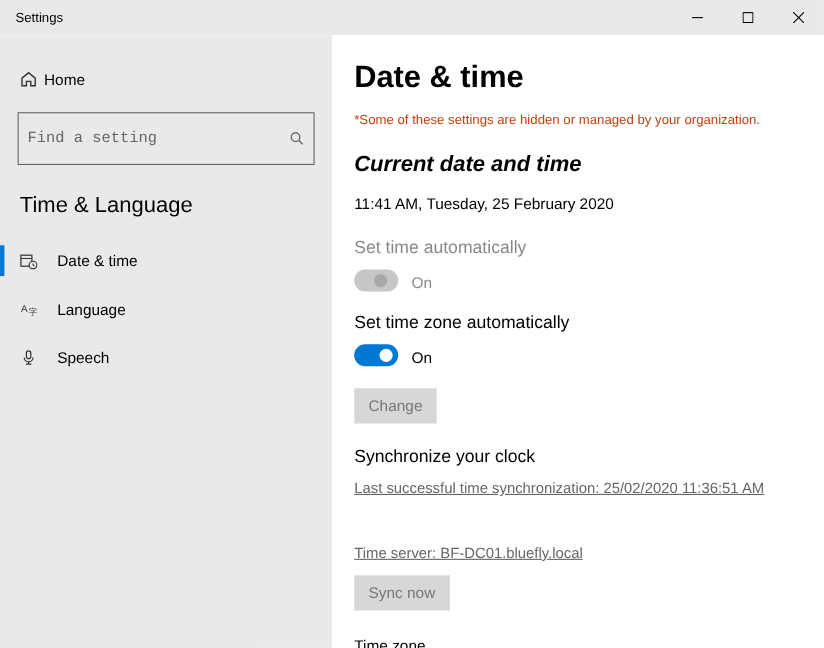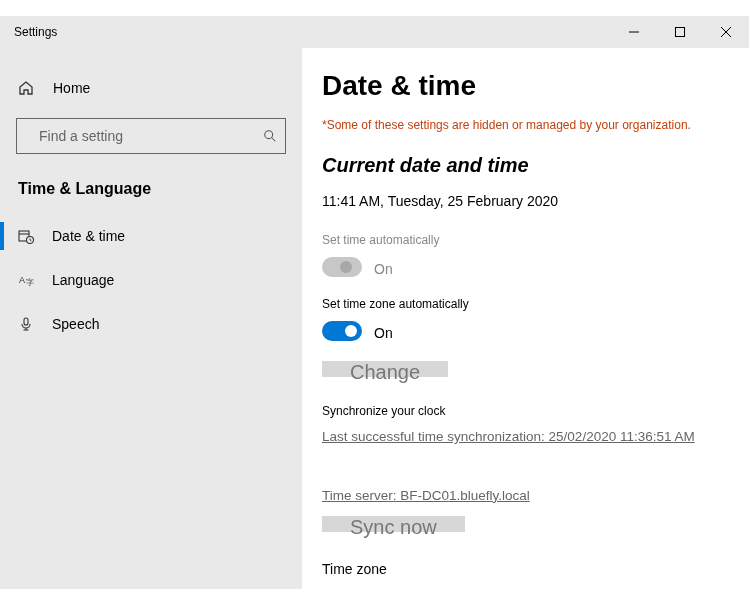--- a/index.html
+++ b/index.html
@@ -14,21 +14,20 @@
       display: flex;
       flex-direction: column;
     }
     .titlebar {
       height: 32px;
       display: flex;
       align-items: center;
       background: #e9e9e9;
       padding-left: 14px;
       flex-shrink: 0;
-      margin-top: 16px;
     }
     .titlebar-title {
       font-size: 12px;
       color: #000;
       flex: 1;
     }
     .win-controls { display: flex; }
     .win-btn {
       width: 46px;
       height: 32px;
@@ -47,48 +46,49 @@
       width: 302px;
       background: #e9e9e9;
       padding-top: 20px;
       flex-shrink: 0;
     }
     .home-row {
       display: flex;
       align-items: center;
       height: 40px;
       padding-left: 18px;
-      gap: 19px;
+      gap: 6px;
     }
     .home-row .icon { width: 16px; height: 16px; display:flex; align-items:center; justify-content:center;}
     .search-wrap {
       margin: 10px 16px 18px 16px;
       position: relative;
     }
     .search-input {
       width: 100%;
-      height: 36px;
+      height: 48px;
       background: #e9e9e9;
       border: 1px solid #666;
-      padding: 0 32px 0 22px;
+      padding: 0 32px 0 8px;
       font-size: 14px;
       color: #333;
+      font-family: Liberation Mono, monospace;
     }
     .search-input::placeholder { color: #666; }
     .search-icon-slot {
       position: absolute;
       right: 8px;
       top: 50%;
       transform: translateY(-50%);
       width: 16px; height:16px;
       display:flex; align-items:center; justify-content:center;
     }
     .category {
-      font-weight: 700;
-      font-size: 16px;
+      font-weight: 400;
+      font-size: 20px;
       padding: 8px 0 16px 18px;
     }
     .nav-item {
       display: flex;
       align-items: center;
       height: 44px;
       padding-left: 18px;
       gap: 18px;
       position: relative;
     }
@@ -122,21 +122,21 @@
       font-size: 20px;
       font-weight: 600;
       margin-bottom: 16px;
       font-style: italic;
     }
     .datetime-line {
       font-size: 14px;
       margin-bottom: 24px;
     }
     .field-label {
-      font-size: 12px;
+      font-size: 16px;
       margin-bottom: 10px;
       color: #000;
     }
     .field-label.disabled { color: #888; }
     .toggle-row {
       display: flex;
       align-items: flex-end;
       gap: 12px;
       margin-bottom: 20px;
     }
@@ -157,23 +157,23 @@
       top: 4px;
     }
     .toggle.on .knob { right: 5px; }
     .toggle.off .knob { left: 18px; background:#757575; }
     .toggle.off.disabled .knob { background:#a8a8a8; }
     .toggle-state { font-size:14px; }
     .toggle-state.disabled { color:#888; }
     .btn {
       background: #cfcfcf;
       border: none;
-      height: 16px;
-      padding: 0 28px;
-      font-size: 20px;
+      height: 32px;
+      padding: 0 13px;
+      font-size: 14px;
       color: #000;
     }
     .btn.disabled { color: #777; background:#d7d7d7; }
     .sync-block { margin-top: 14px; }
     .sync-line { color:#666; font-size:13.5px; line-height:1.4;text-decoration:underline; }
     .tz-label { margin-top: 24px; font-size:14px; margin-bottom:10px;}
   </style>
 </head>
 <body>
 

